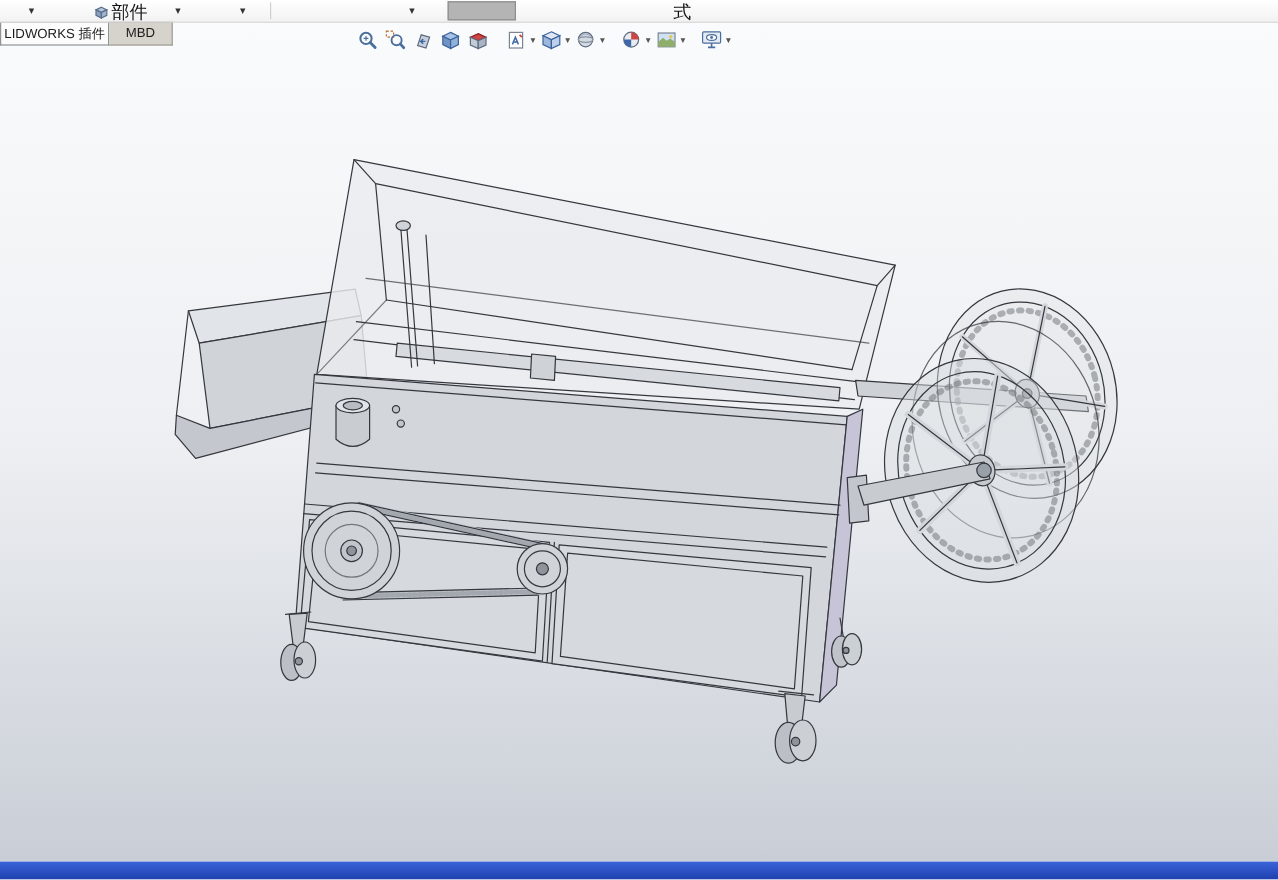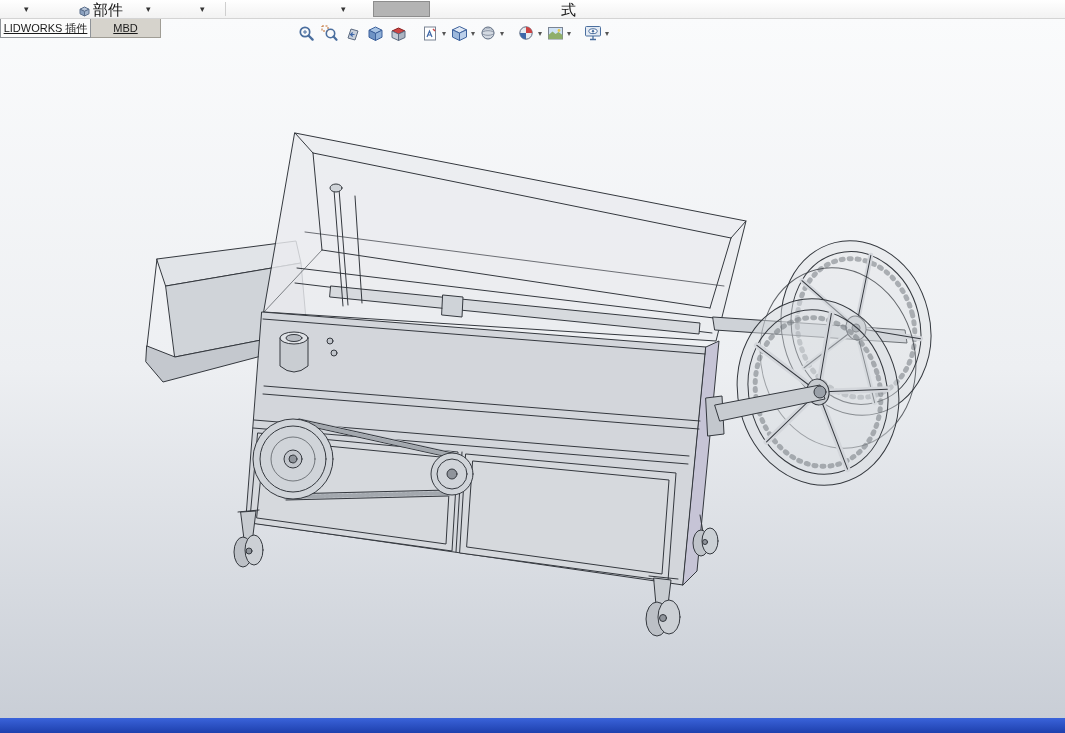--- a/index.html
+++ b/index.html
@@ -16,23 +16,23 @@
     border:1px solid #8d8d8d;padding:0;}
   .mini-ico{position:absolute;top:3px;}
 
   
   .viewport{position:absolute;top:18px;left:0;width:1065px;height:700px;
     background:linear-gradient(180deg,#fafbfc 0%,#edeff2 50%,#c9ced6 100%);}
   .model-svg{position:absolute;top:0;left:0;width:1065px;height:733px;z-index:1;}
 
   
   .tab{position:absolute;top:18px;height:20px;box-sizing:border-box;z-index:6;
-    display:flex;align-items:center;justify-content:center;font-size:11px;color:#1a1a1a;text-decoration:underline;}
+    display:flex;align-items:center;justify-content:center;font-size:11px;color:#1a1a1a;}
   .tab-active{left:0;width:91px;background:#fcfcfc;border:1px solid #8f9398;border-top-color:#c6c6c6;}
-  .tab-inactive{left:91px;width:70px;background:#d6d3cc;border:1px solid #a09d95;border-left:none;}
+  .tab-inactive{left:91px;width:53px;background:#d6d3cc;border:1px solid #a09d95;border-left:none;}
 
   
   .headsup{position:absolute;left:296px;top:24px;z-index:6;display:flex;align-items:center;gap:3px;}
   .hicon{width:20px;height:18px;display:flex;align-items:center;justify-content:center;}
   .hdd{font-size:8px;color:#555;margin-left:-1px;}
   .hgap{width:6px;}
 
   
   .taskbar{position:absolute;left:0;bottom:0;width:100%;height:15px;z-index:10;
     background:linear-gradient(#3a63da,#1e40ad);}

